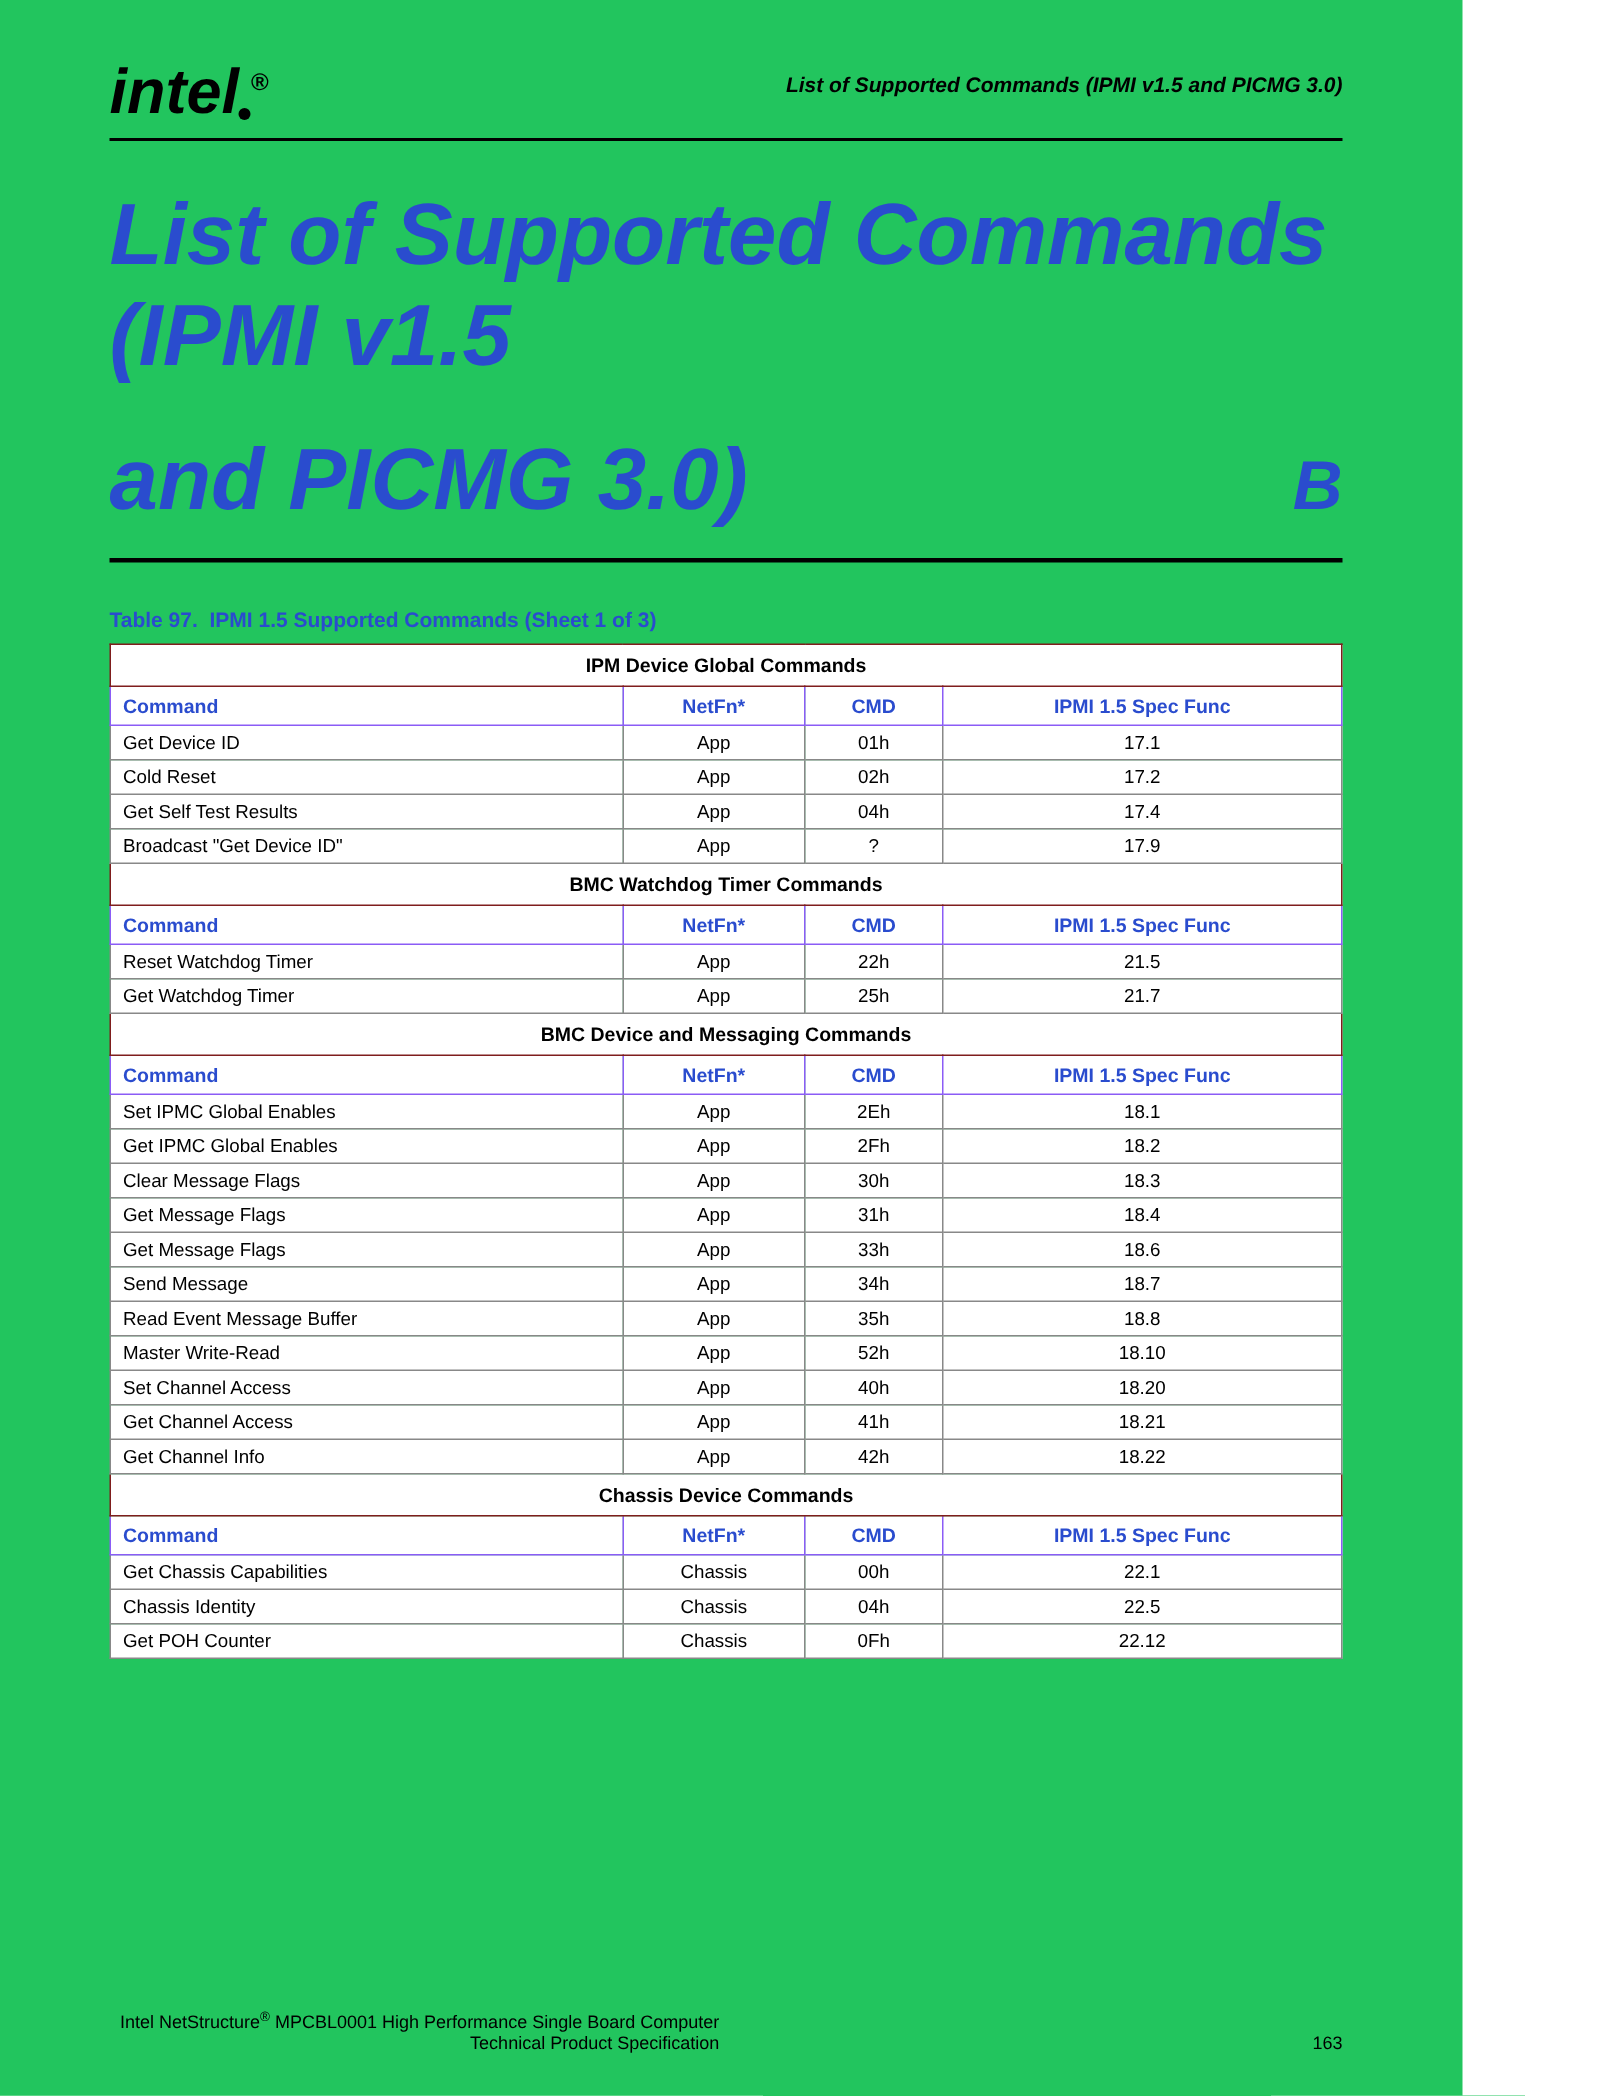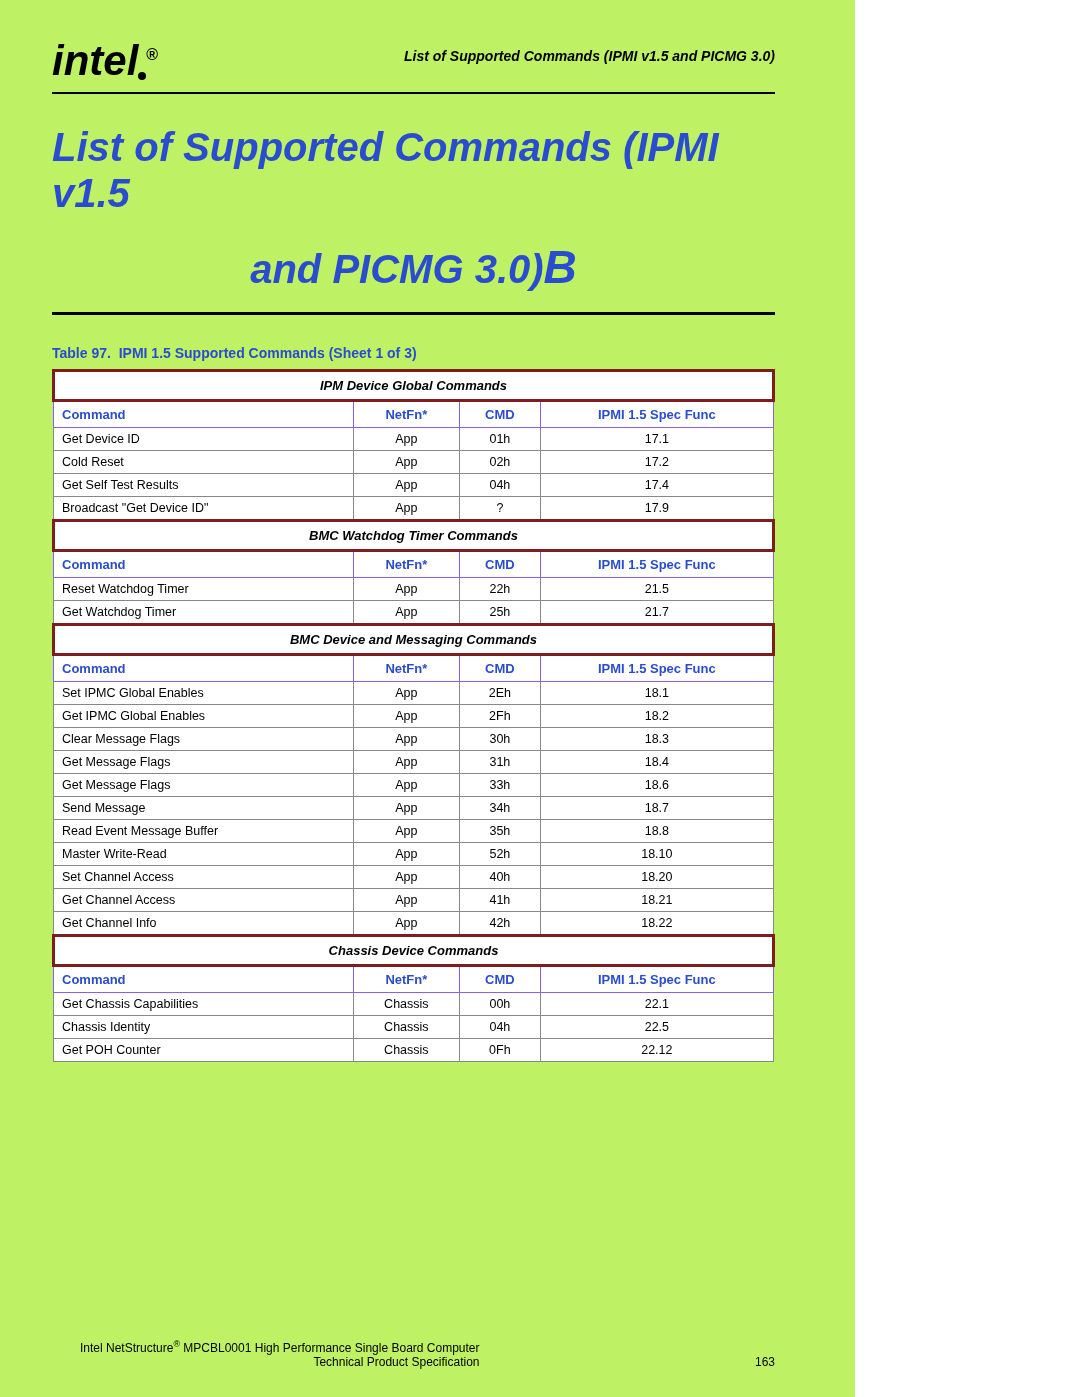--- a/index.html
+++ b/index.html
@@ -6,24 +6,24 @@
     body {
       font-family: Arial, sans-serif;
       font-size: 13px;
       background: #fff;
       color: #000;
       width: 1080px;
       min-height: 1397px;
       padding: 0;
     }
     .page {
-      width: 855px;
+      width: 975px;
       min-height: 1397px;
-      background: #bef264;
-      padding: 40px 80px 60px 52px;
+      background: #22c55e;
+      padding: 40px 80px 60px 73px;
       position: relative;
     }
     .header {
       display: flex;
       justify-content: space-between;
       align-items: flex-start;
       margin-bottom: 10px;
     }
     .logo {
       font-size: 42px;
@@ -49,30 +49,30 @@
       color: #000;
       text-align: right;
       padding-top: 8px;
     }
     .divider-top {
       border: none;
       border-top: 2px solid #000;
       margin: 0 0 0 0;
     }
     .main-title {
-      font-size: 40px;
+      font-size: 58px;
       font-weight: bold;
       font-style: italic;
       color: #2a4cce;
       line-height: 1.15;
       margin: 30px 0 0 0;
     }
     .main-title-line2 {
       display: flex;
-      justify-content: center;
+      justify-content: space-between;
       align-items: baseline;
     }
     .appendix-letter {
       font-size: 46px;
       font-weight: bold;
       font-style: italic;
       color: #2a4cce;
     }
     .divider-bottom {
       border: none;
@@ -123,22 +123,21 @@
     td.center {
       text-align: center;
     }
     tr:nth-child(odd) td {
       background: #fff;
     }
     tr:nth-child(even) td {
       background: #fff;
     }
     .section-header-cell {
-      border: 3px solid #7f1d1d;
-      font-style: italic;
+      border: 1px solid #7f1d1d;
     }
     .footer {
       position: absolute;
       bottom: 28px;
       left: 80px;
       right: 80px;
       display: flex;
       justify-content: space-between;
       align-items: flex-end;
       font-size: 12px;

